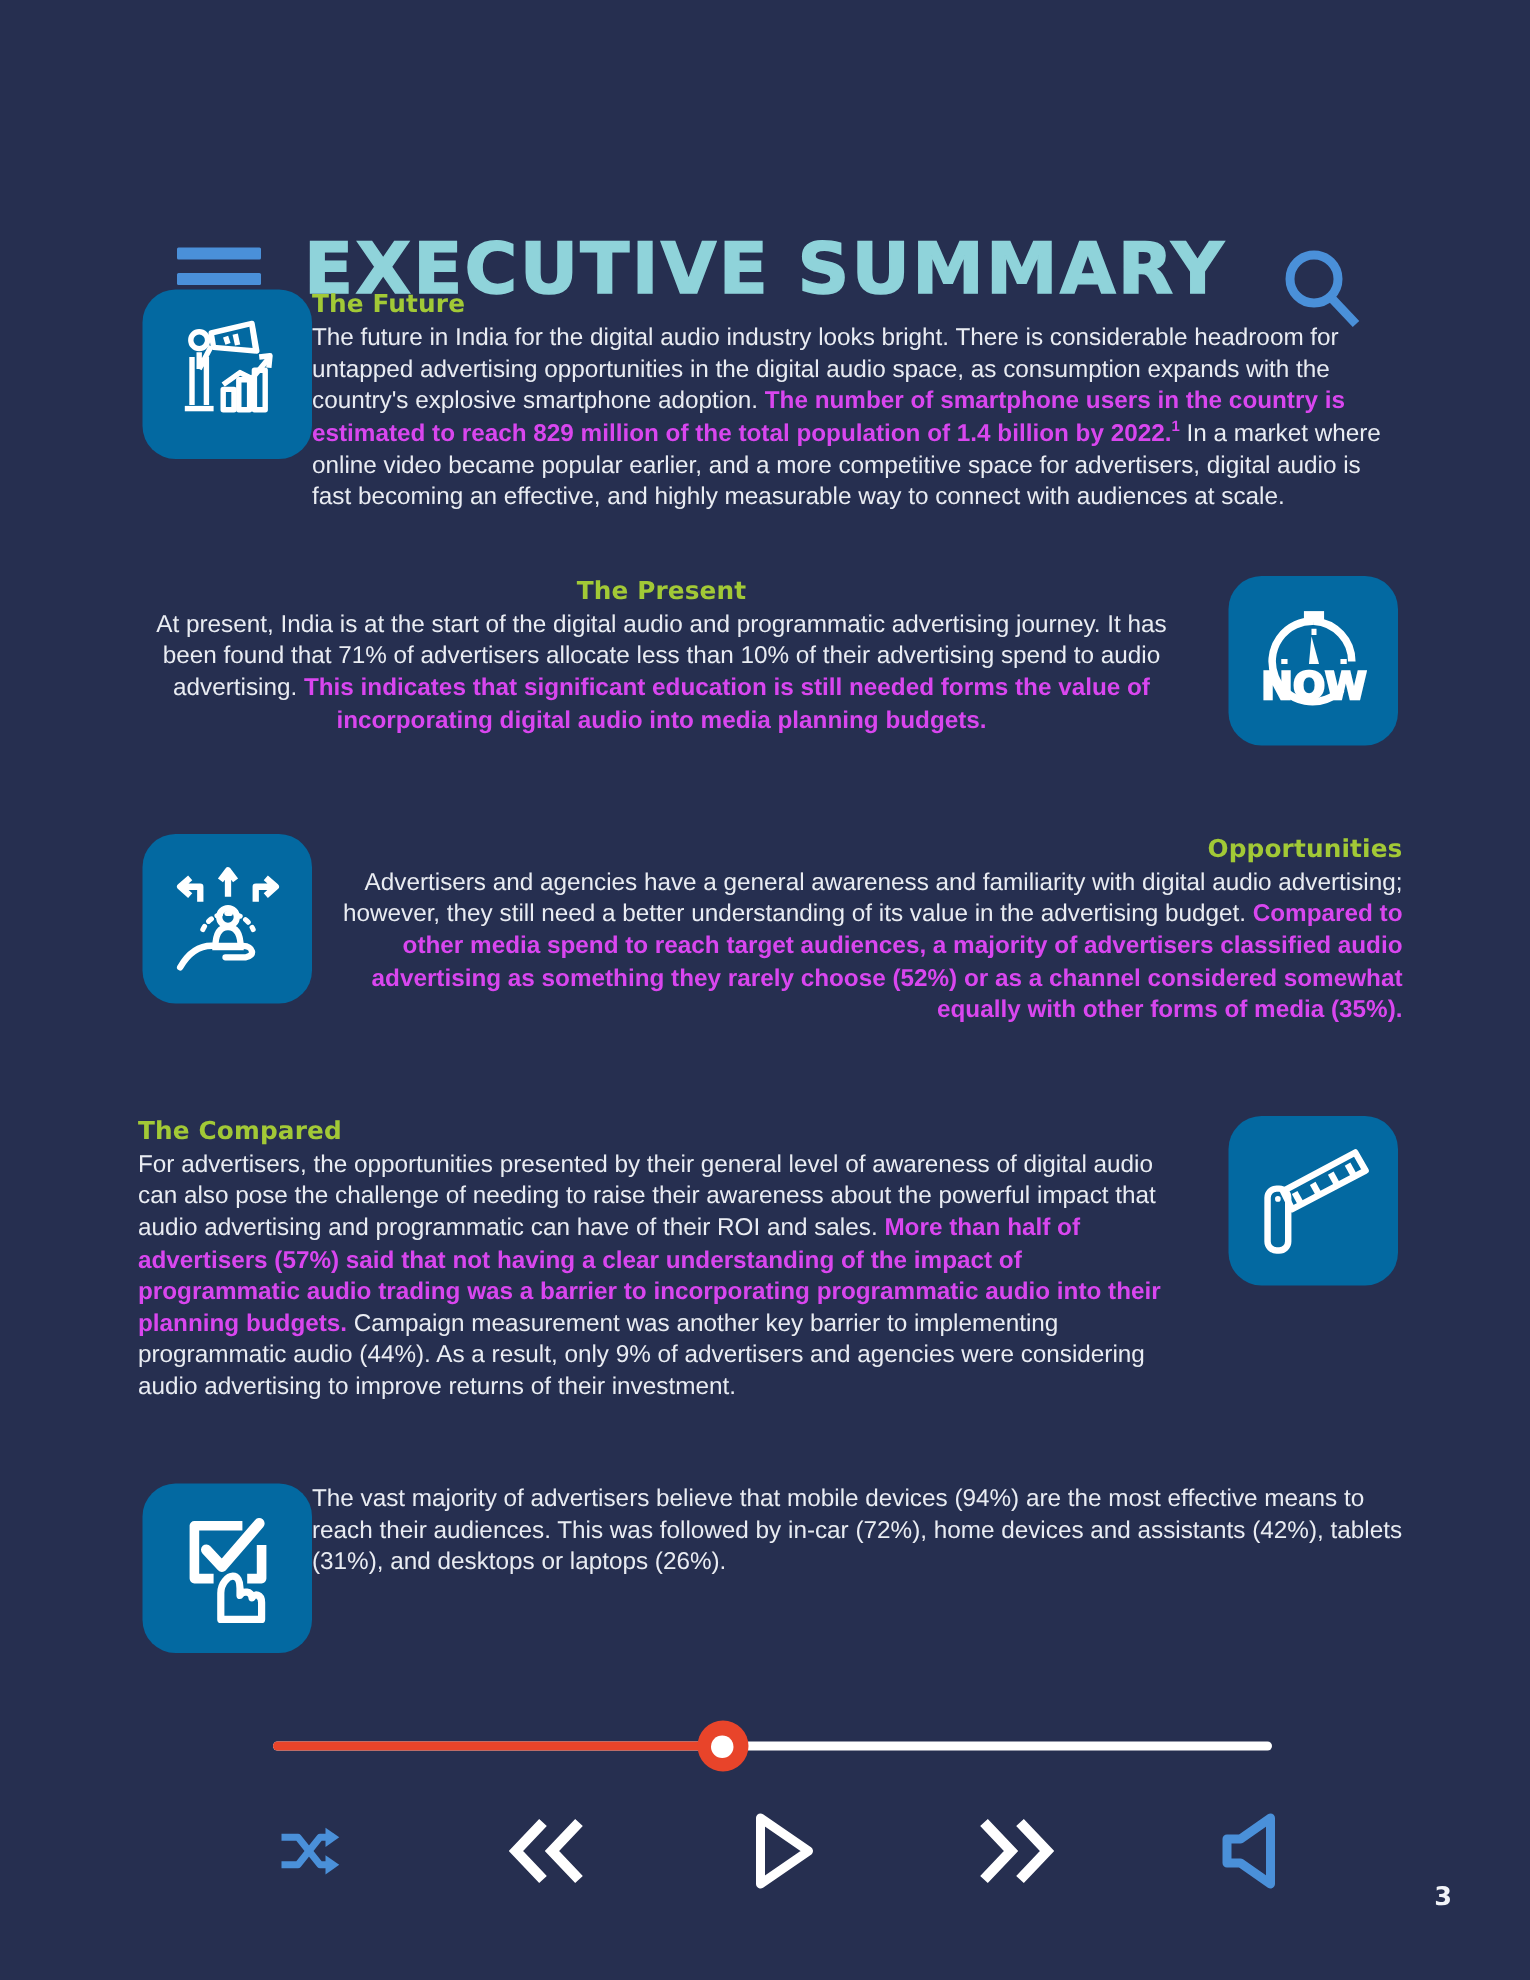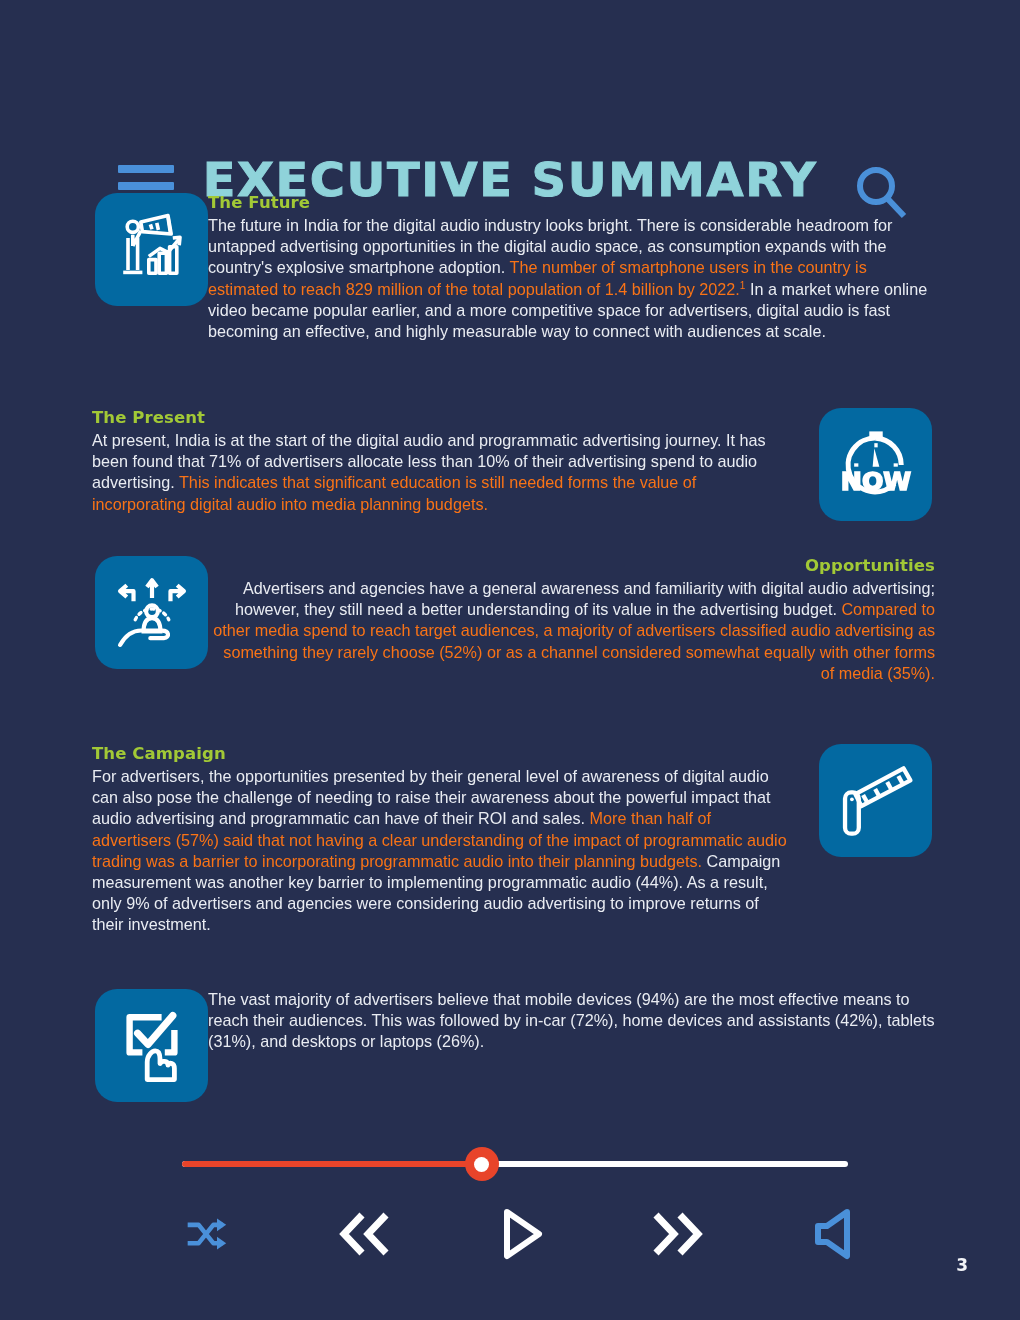--- a/index.html
+++ b/index.html
@@ -48,29 +48,29 @@
   .sec-body{flex:1;}
   .sec-head{
     color:#a2c936;font-weight:bold;font-size:16.5px;
     letter-spacing:0.1px;margin:0 0 3px 0;
     font-family:"DejaVu Sans", sans-serif;
   }
   .sec-text{
     color:#e9ecf2;font-size:16.2px;line-height:21.2px;margin:0;
     font-family:"Liberation Sans", sans-serif;
   }
-  .hl{color:#f97316;font-weight:normal;}
+  .hl{color:#d946ef;font-weight:bold;}
   sup{font-size:10px;vertical-align:super;line-height:0;}
 
   .row{display:flex;align-items:flex-start;}
   .row-rev{display:flex;align-items:flex-start;gap:29px;}
 
   
   #sec-future{left:95px;top:193px;width:840px;}
-  #sec-present{left:92px;top:408px;width:840px;}
+  #sec-present{left:92px;top:384px;width:840px;text-align:center;}
   #sec-opportunities{left:95px;top:556px;width:840px;text-align:right;}
   #sec-barriers{left:92px;top:744px;width:840px;}
   #sec-device{left:95px;top:989px;width:840px;}
 
   #sec-present .sec-body, #sec-barriers .sec-body{padding-right:0;}
 
   
   .player{position:absolute;left:0;top:1120px;width:1020px;height:160px;}
   .track-wrap{position:absolute;left:182px;top:32px;width:666px;height:24px;}
   .track-bg{position:absolute;left:0;top:9px;width:666px;height:6px;background:#ffffff;border-radius:3px;}
@@ -185,21 +185,21 @@
     <div class="sec-body">
       <div class="sec-head">Opportunities</div>
       <p class="sec-text">
         <span>Advertisers and agencies have a general awareness and familiarity with digital audio advertising; however, they still need a better understanding of its value in the advertising budget.  </span><span class="hl">Compared to other media spend to reach target audiences, a majority of advertisers classified audio advertising as something they rarely choose (52%) or as a channel considered somewhat equally with other forms of media (35%).</span>
       </p>
     </div>
   </div>
 
   <div class="section row-rev" id="sec-barriers">
     <div class="sec-body">
-      <div class="sec-head">The Campaign</div>
+      <div class="sec-head">The Compared</div>
       <p class="sec-text">
         <span>For advertisers, the opportunities presented by their general level of awareness of digital audio can also pose the challenge of needing to raise their awareness about the powerful impact that audio advertising and programmatic can have of their ROI and sales. </span><span class="hl">More than half of advertisers (57%) said that not having a clear understanding of the impact of programmatic audio trading was a barrier to incorporating programmatic audio into their planning budgets.</span><span> Campaign measurement was another key barrier to implementing programmatic audio (44%). As a result, only 9% of advertisers and agencies were considering audio advertising to improve returns of their investment.</span>
       </p>
     </div>
     <div class="icon-tile">
       <svg width="86" height="86" viewBox="0 0 100 100">
         <g fill="none" stroke="#ffffff" stroke-width="5" stroke-linejoin="round">
           <rect x="14" y="40" width="16" height="48" rx="7"></rect>
           <circle cx="22" cy="48" r="2.2" fill="#ffffff" stroke="none"></circle>
           <path d="M26 42 L82 12 L90 26 L33 56 Z"></path>

